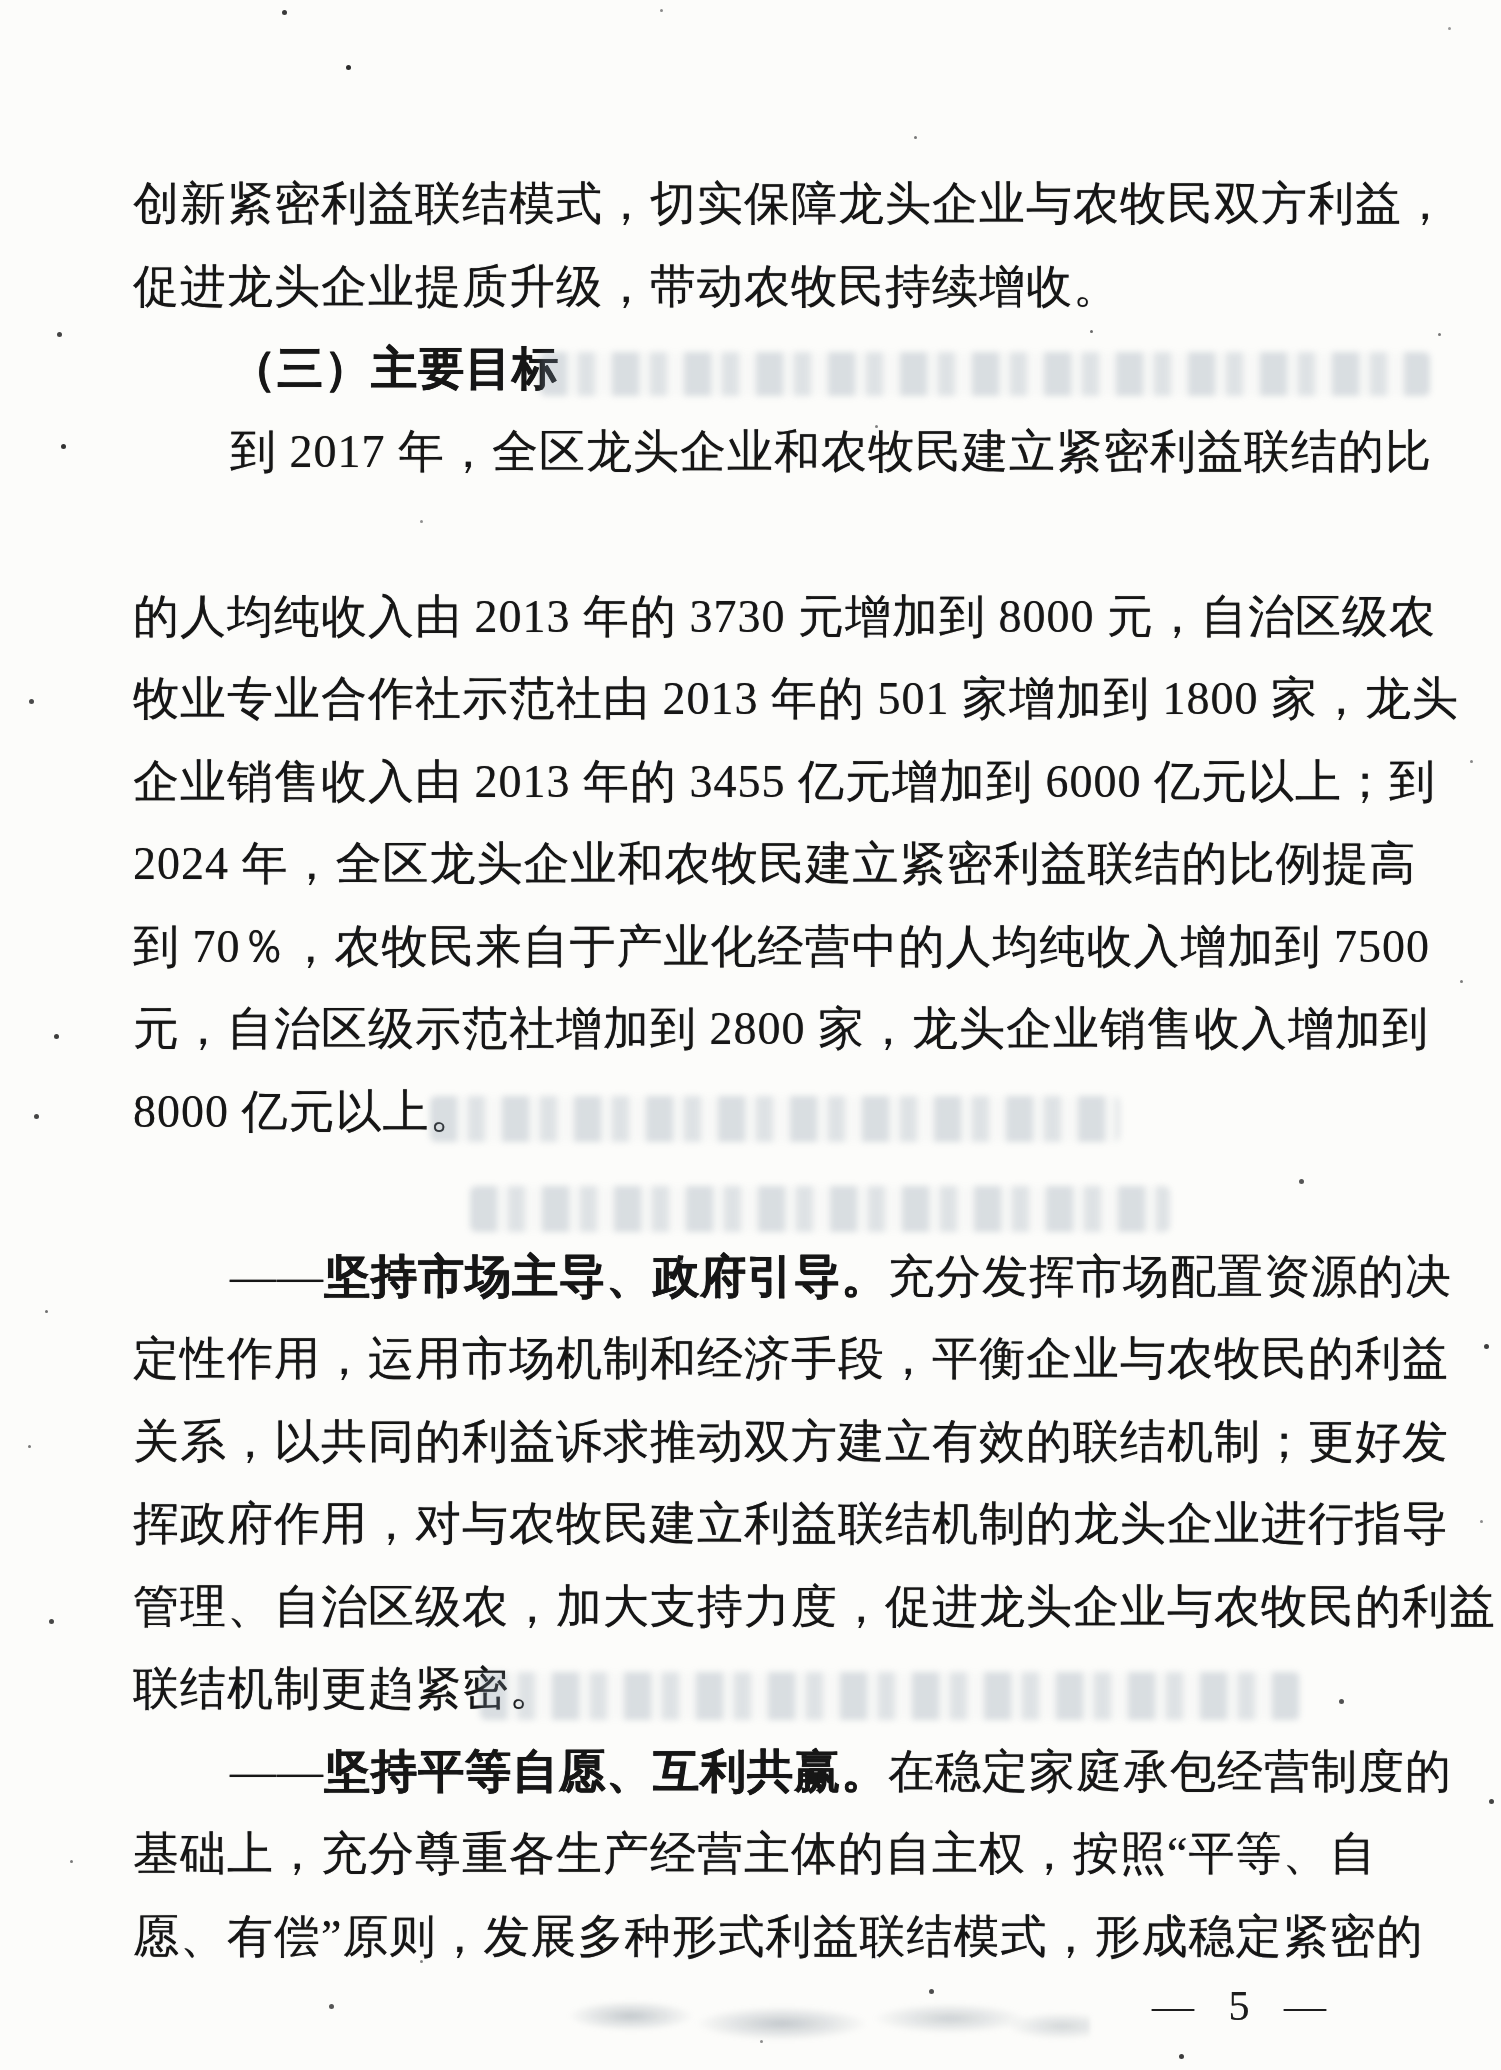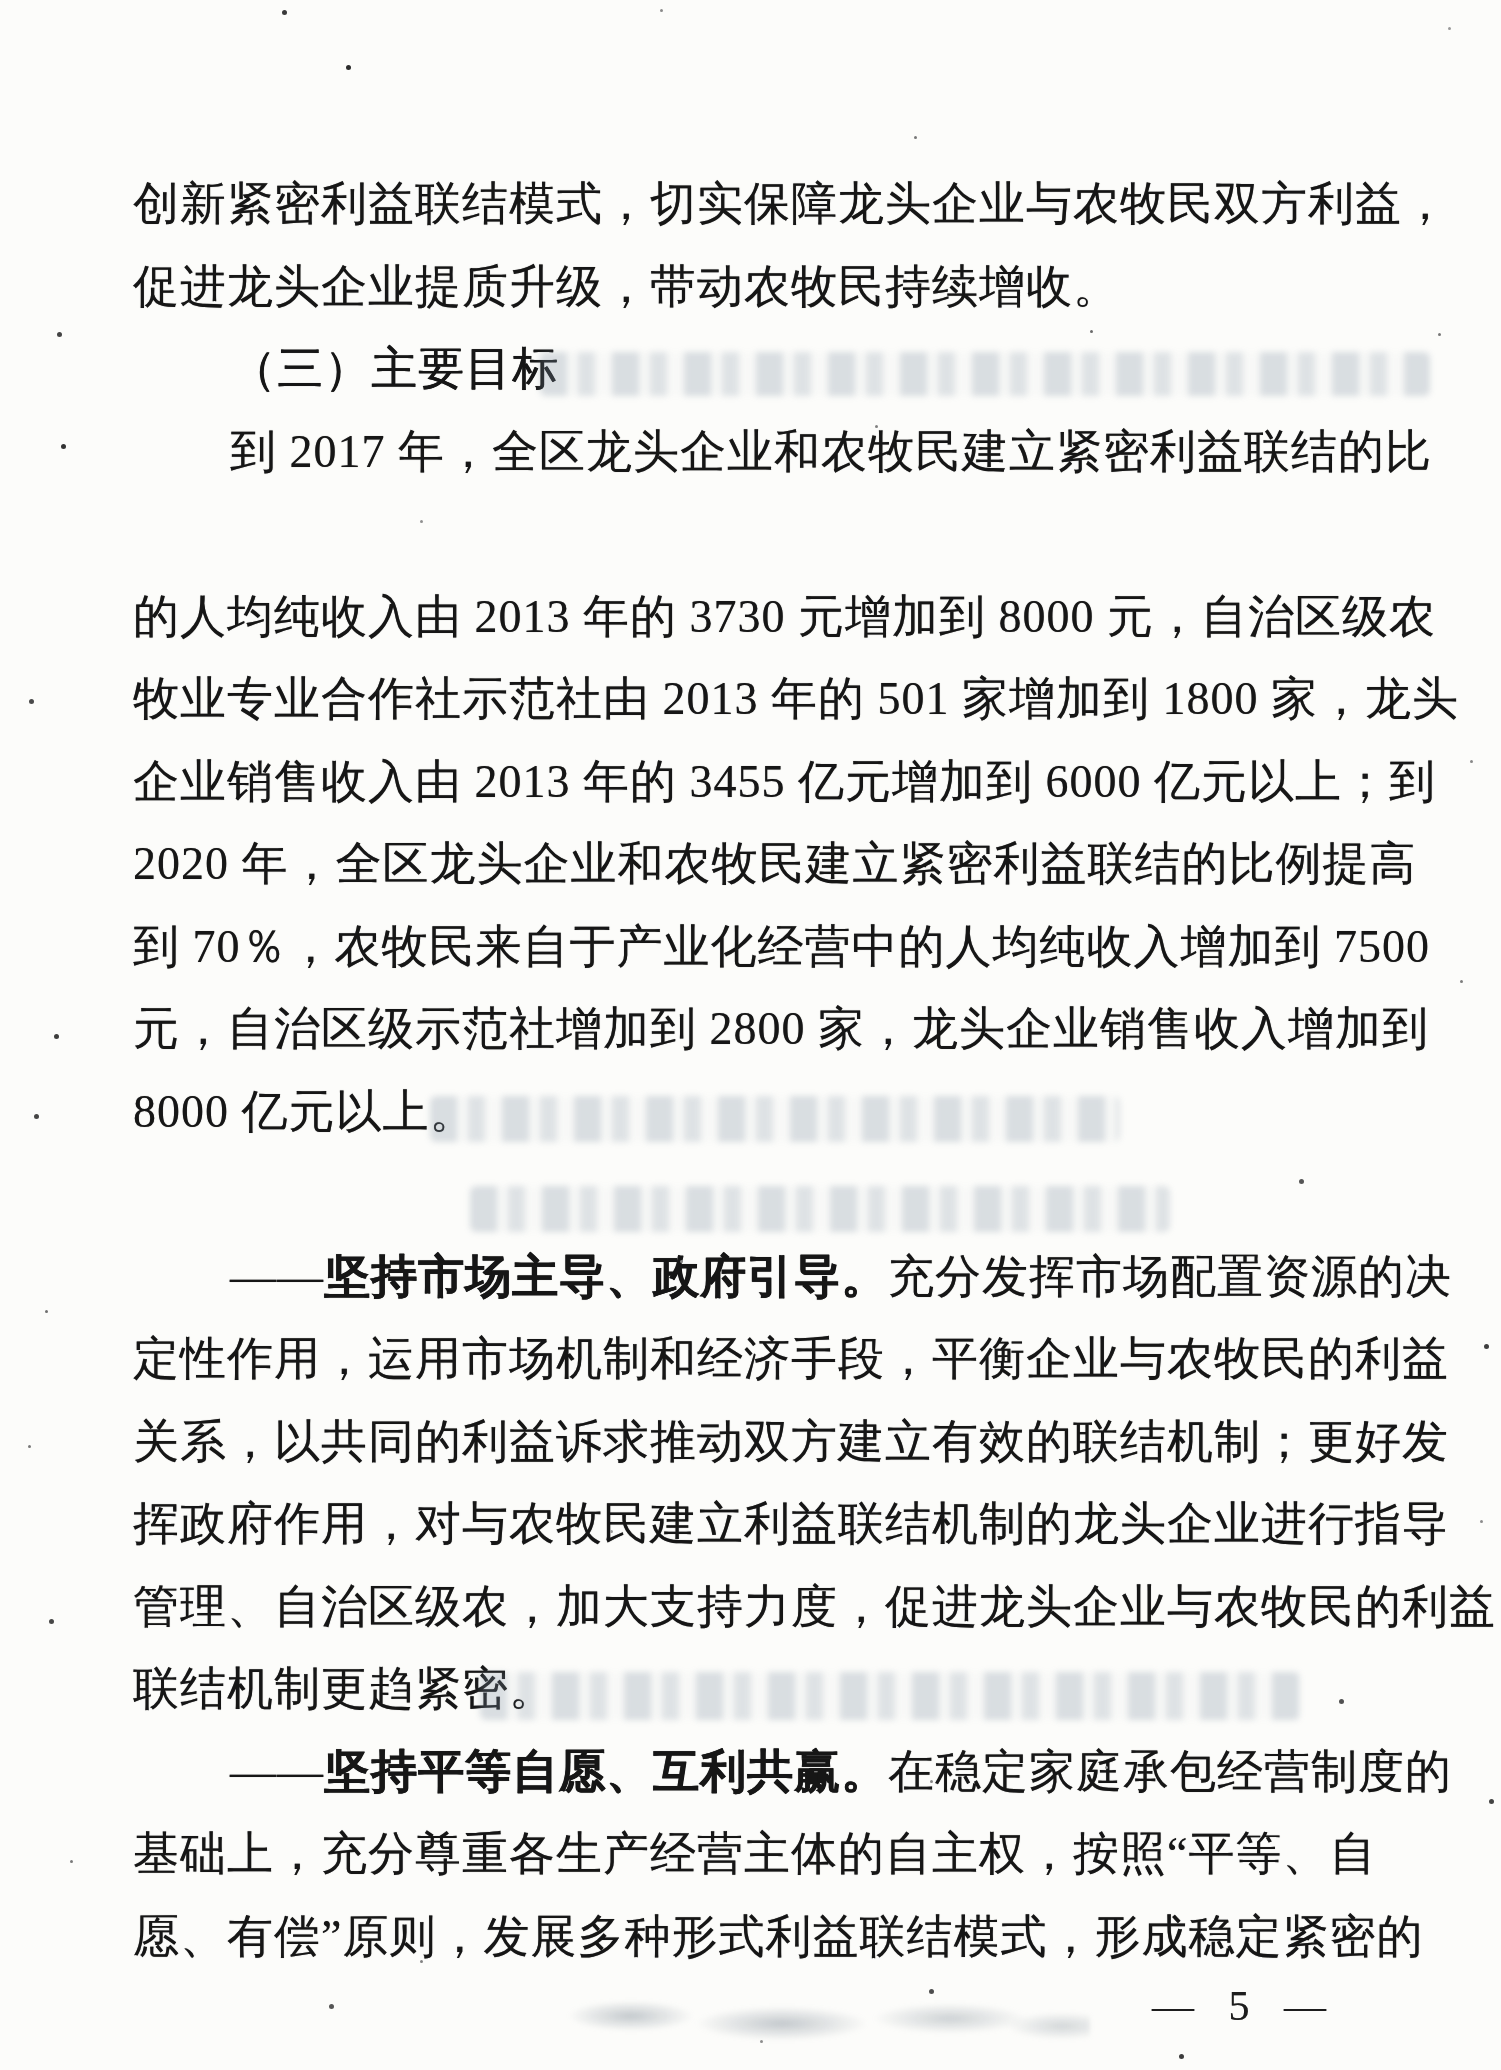--- a/index.html
+++ b/index.html
@@ -20,21 +20,21 @@
     left:133px;
     width:1300px;
     font-size:46px;
     line-height:56px;
     letter-spacing:1px;
     white-space:nowrap;
     color:#161616;
     text-shadow:0 0 0.7px rgba(10,10,10,0.65);
   }
   .indent{text-indent:97px;}
-  .heading{font-weight:normal;text-shadow:0.6px 0 0 #161616,0 0 0.7px rgba(10,10,10,0.65);}
+  .heading{font-weight:bold;text-shadow:0.6px 0 0 #161616,0 0 0.7px rgba(10,10,10,0.65);}
   .bold{font-weight:bold;text-shadow:0.6px 0 0 #161616,0 0 0.7px rgba(10,10,10,0.65);}
   .page-number{
     position:absolute;
     left:1152px;top:1982px;
     font-size:42px;
     letter-spacing:12px;
     white-space:nowrap;
     color:#1d1d1d;
     text-shadow:0 0 0.6px rgba(10,10,10,0.6);
   }
@@ -84,21 +84,21 @@
 <div class="page">
 
   <div class="textblock">
     <div class="line" style="top:176px">创新紧密利益联结模式，切实保障龙头企业与农牧民双方利益，</div>
     <div class="line" style="top:259px">促进龙头企业提质升级，带动农牧民持续增收。</div>
     <div class="line indent heading" style="top:341px">（三）主要目标</div>
     <div class="line indent" style="top:424px">到 2017 年，全区龙头企业和农牧民建立紧密利益联结的比</div>
     <div class="line" style="top:589px">的人均纯收入由 2013 年的 3730 元增加到 8000 元，自治区级农</div>
     <div class="line" style="top:671px">牧业专业合作社示范社由 2013 年的 501 家增加到 1800 家，龙头</div>
     <div class="line" style="top:754px">企业销售收入由 2013 年的 3455 亿元增加到 6000 亿元以上；到</div>
-    <div class="line" style="top:836px">2020 年，全区龙头企业和农牧民建立紧密利益联结的比例提高</div>
+    <div class="line" style="top:836px">2024 年，全区龙头企业和农牧民建立紧密利益联结的比例提高</div>
     <div class="line" style="top:919px">到 70％，农牧民来自于产业化经营中的人均纯收入增加到 7500</div>
     <div class="line" style="top:1001px">元，自治区级示范社增加到 2800 家，龙头企业销售收入增加到</div>
     <div class="line" style="top:1084px">8000 亿元以上。</div>
     <div class="line indent" style="top:1249px">
       <span>——</span><span class="bold">坚持市场主导、政府引导。</span><span>充分发挥市场配置资源的决</span>
     </div>
     <div class="line" style="top:1331px">定性作用，运用市场机制和经济手段，平衡企业与农牧民的利益</div>
     <div class="line" style="top:1414px">关系，以共同的利益诉求推动双方建立有效的联结机制；更好发</div>
     <div class="line" style="top:1496px">挥政府作用，对与农牧民建立利益联结机制的龙头企业进行指导</div>
     <div class="line" style="top:1579px">管理、自治区级农，加大支持力度，促进龙头企业与农牧民的利益</div>

